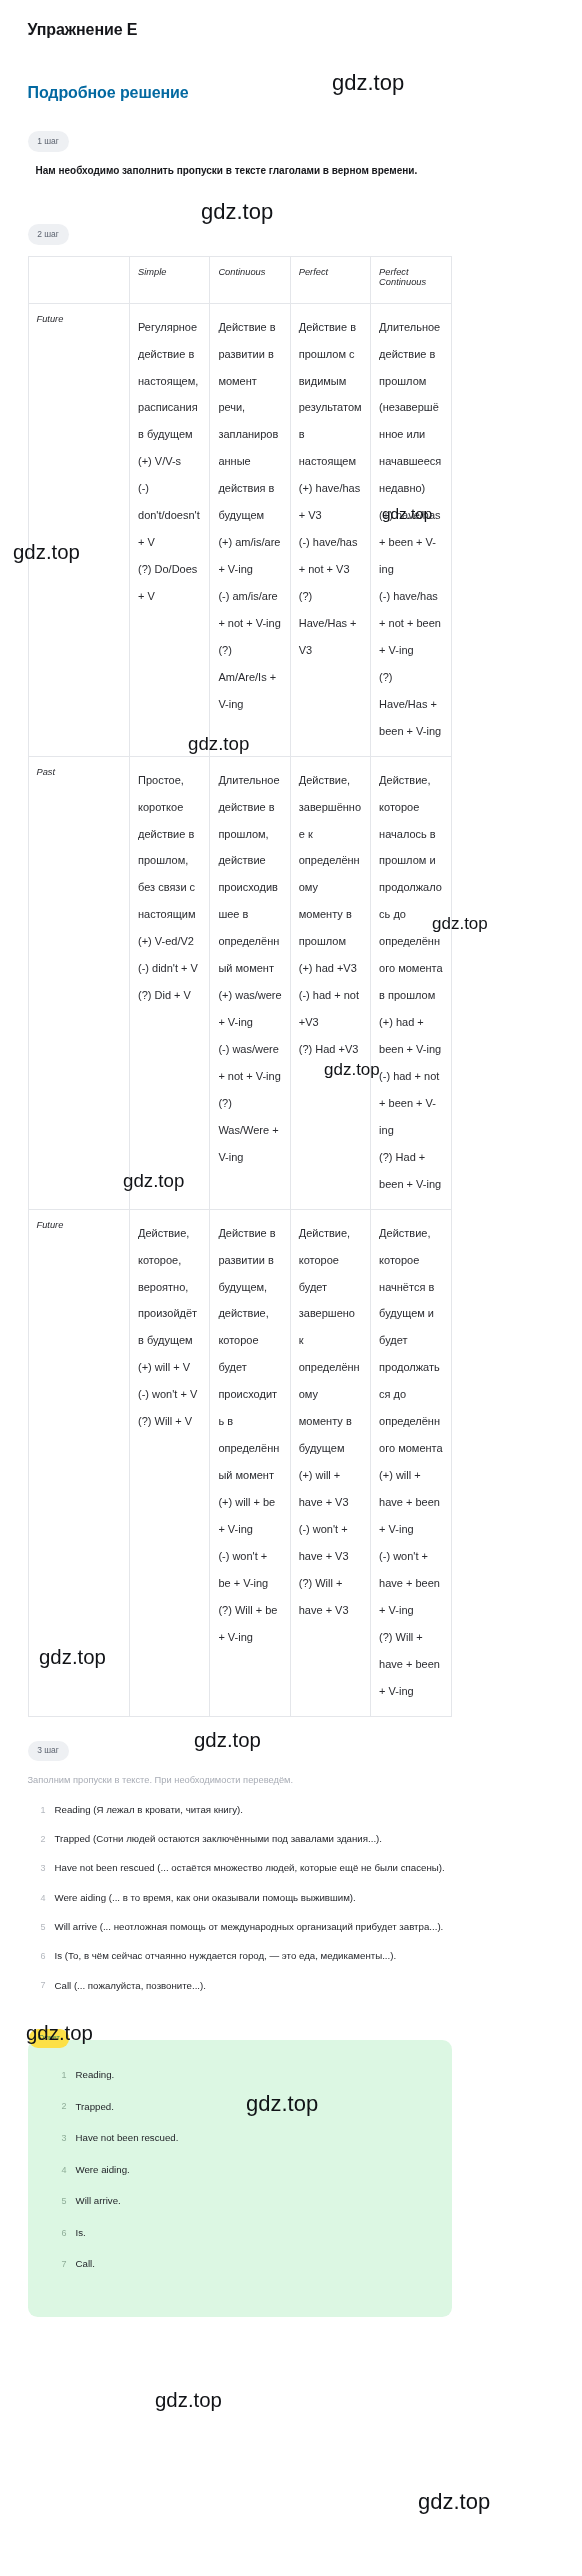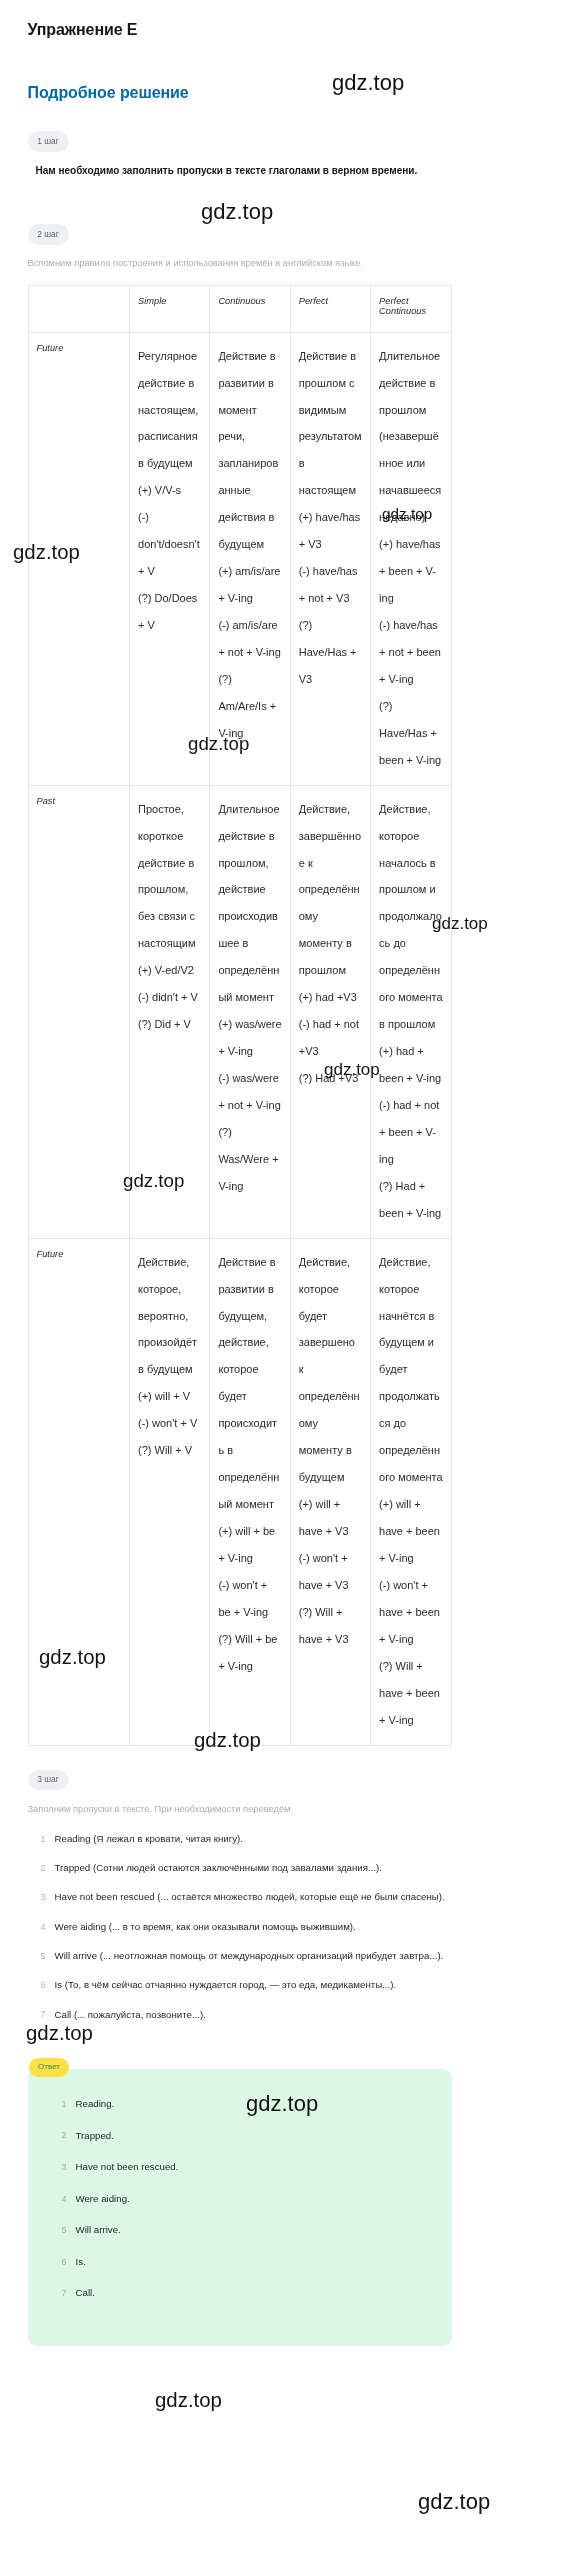--- a/index.html
+++ b/index.html
@@ -179,21 +179,20 @@
   <h1 class="exercise-title">Упражнение E</h1>
 
   <h2 class="solution-title">Подробное решение</h2>
 
   
   <div class="step-badge">1 шаг</div>
   <p class="bold-p">Нам необходимо заполнить пропуски в тексте глаголами в верном времени.</p>
 
   
   <div class="step-badge">2 шаг</div>
-  <p class="muted-p tight">Вспомним правило построения и использования времён в английском языке.</p>
 
   <table class="tenses">
     <colgroup>
       <col class="c0">
         <col class="c1">
         <col class="c2">
         <col class="c3">
         <col class="c4">
     </colgroup>
     <thead>

